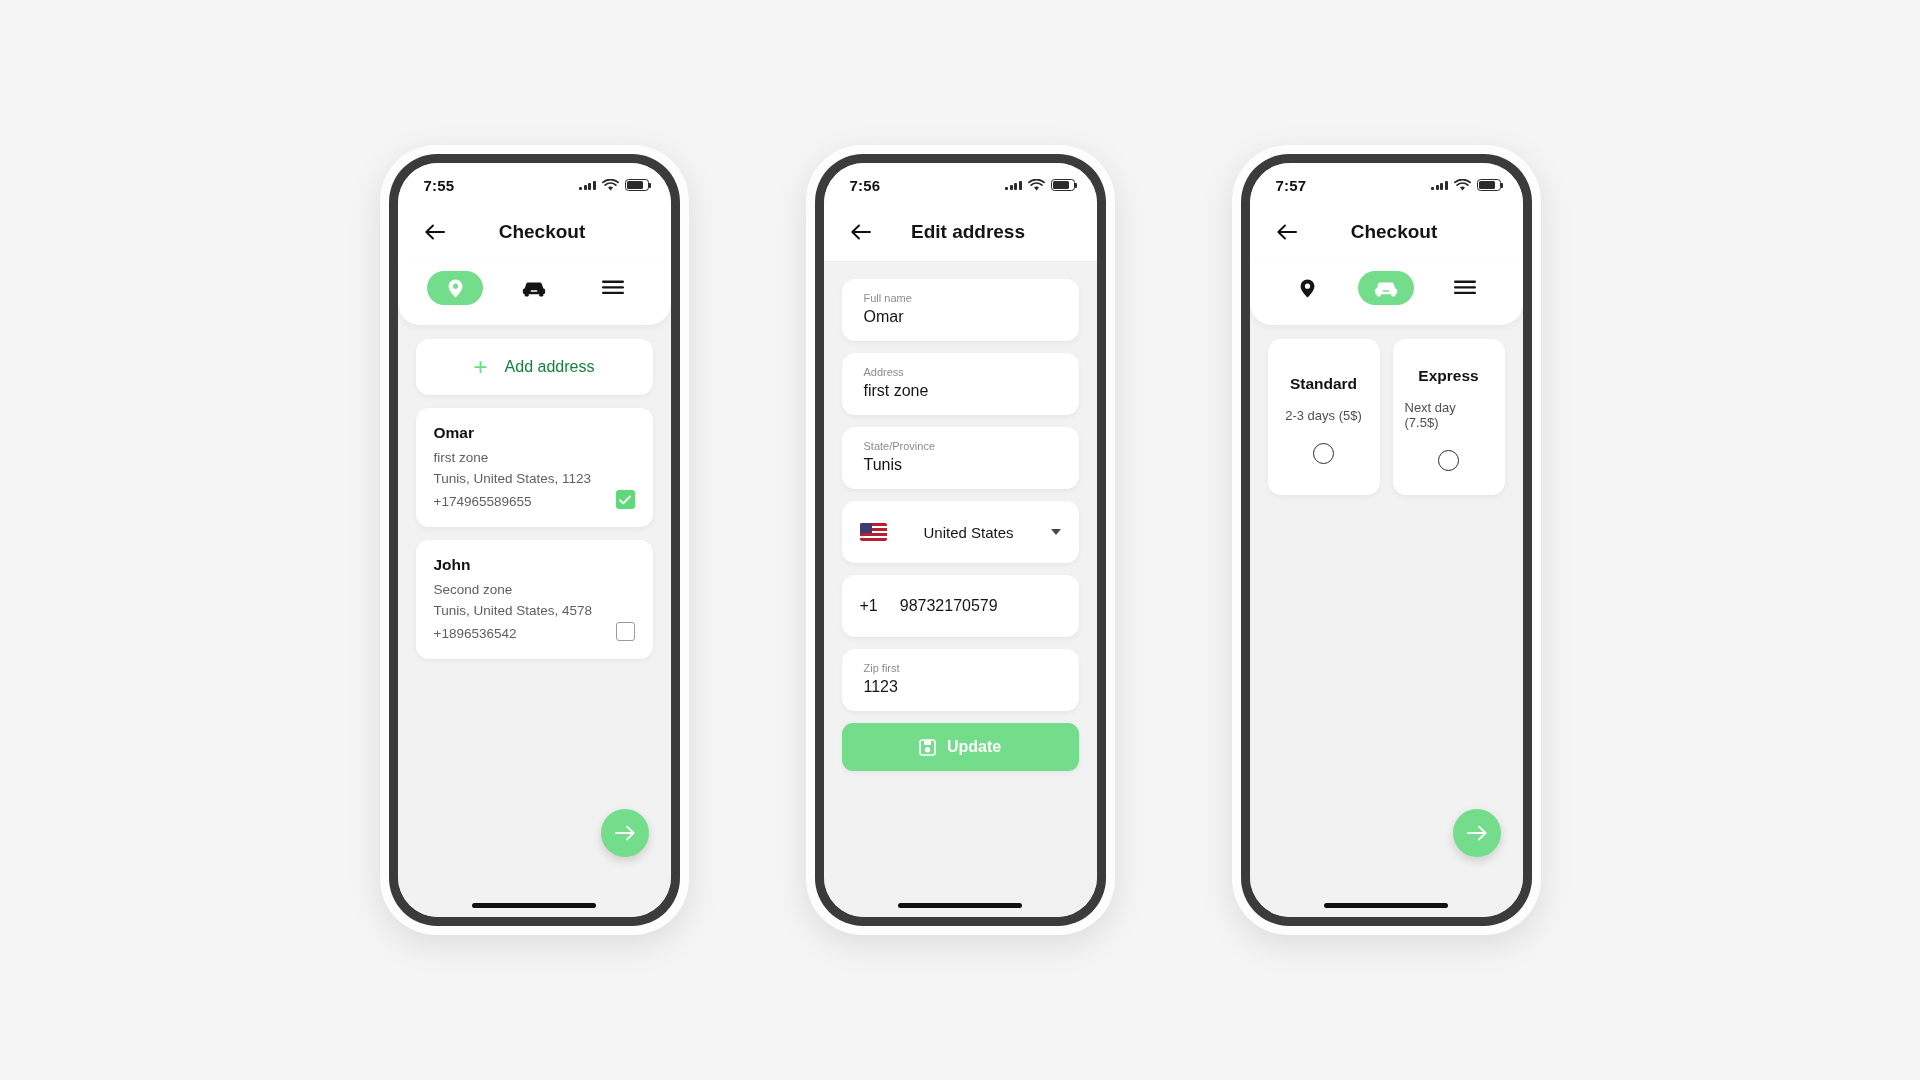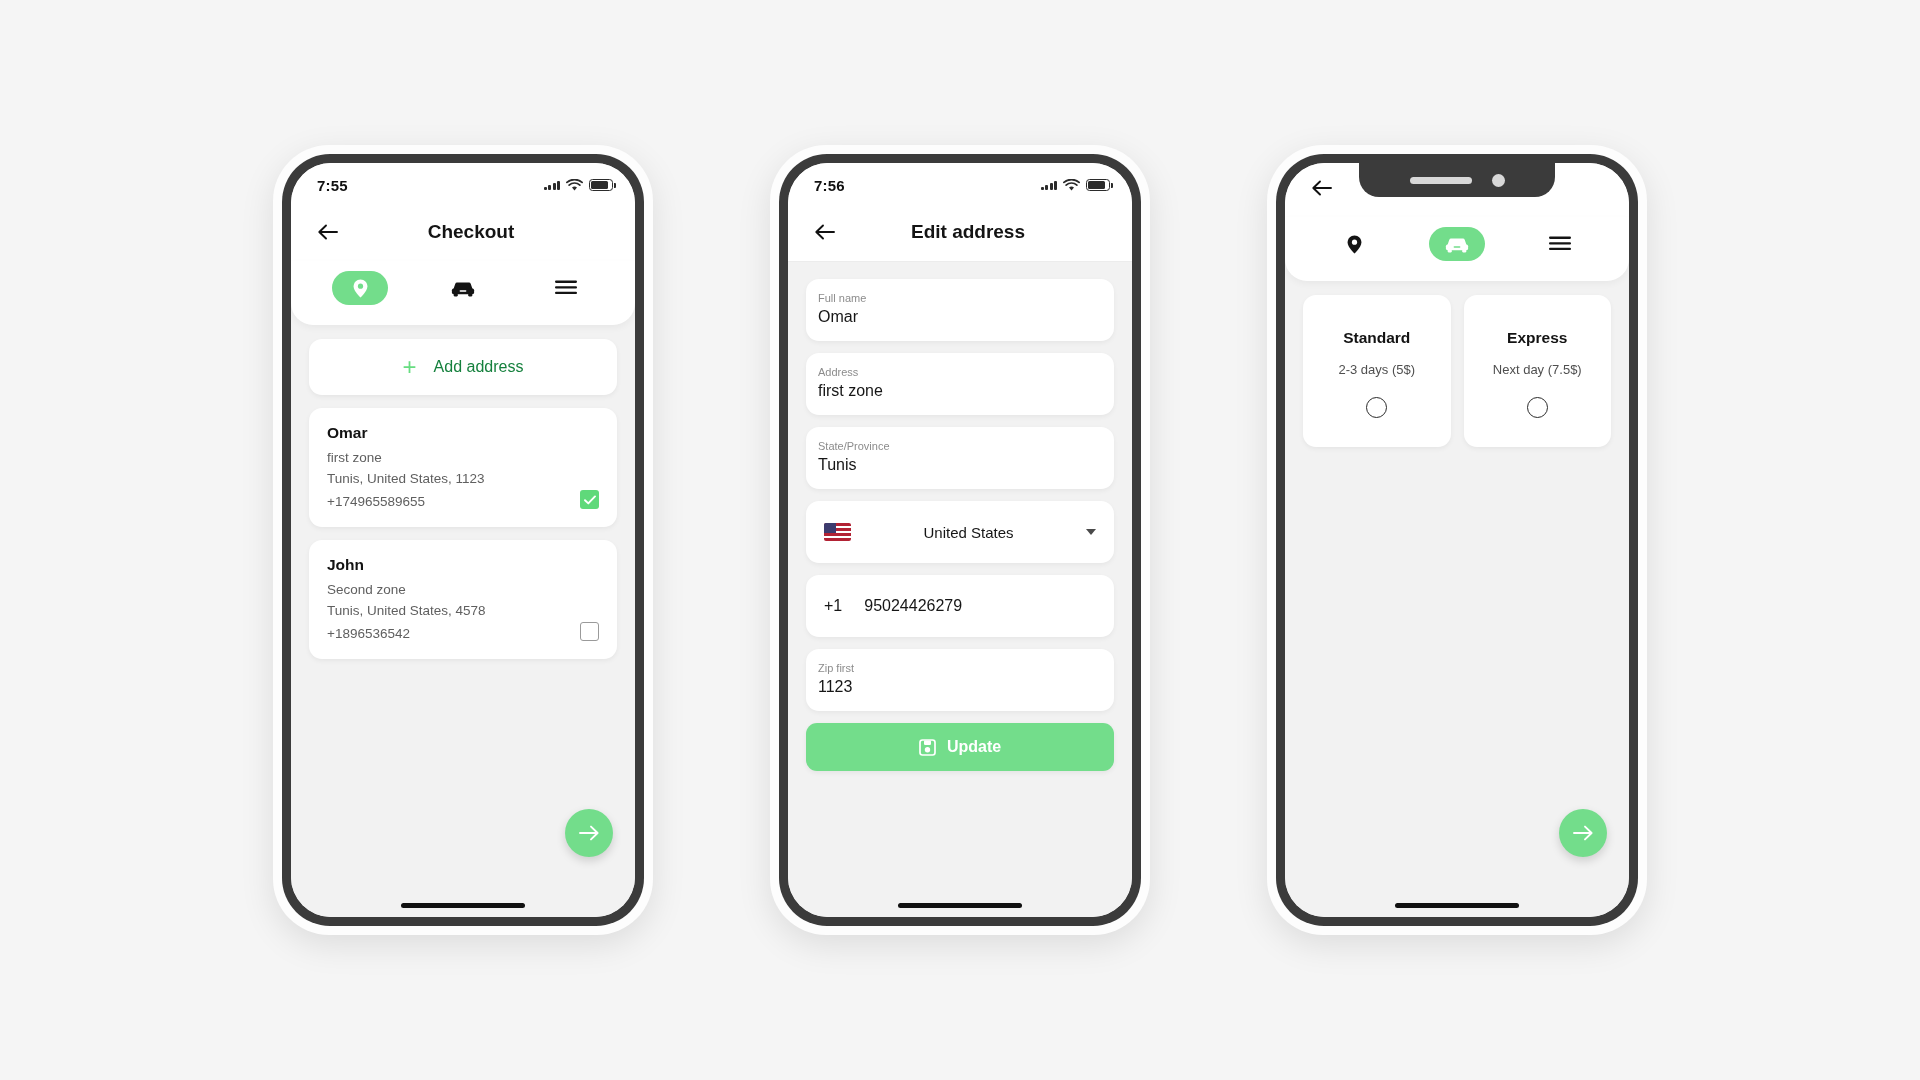--- a/index.html
+++ b/index.html
@@ -12,21 +12,21 @@
   .stage {
     position:relative;
     width:1920px; height:1080px;
     display:flex; align-items:center; justify-content:center;
     gap:117px;
   }
 
   
   .phone {
     position:relative;
-    width:380px; height:790px;
+    width:309px; height:790px;
     background:#fdfdfd;
     border-radius:56px;
     padding:9px;
     box-shadow:0 10px 34px rgba(0,0,0,.10);
     flex:0 0 auto;
   }
   .bezel {
     position:relative;
     width:100%; height:100%;
     background:#3b3b3b;
@@ -167,21 +167,21 @@
     width:19px; height:19px; border-radius:3px;
     display:flex; align-items:center; justify-content:center;
     cursor:pointer;
   }
   .chk.on { background:#5fd97a; }
   .chk.off { border:1.6px solid #9a9a9a; background:#fff; }
 
   
   .field {
     background:#ffffff; border-radius:13px;
-    padding:10px 22px 12px 12px;
+    padding:10px 22px 12px 22px;
     margin-bottom:12px;
     box-shadow:0 2px 5px rgba(0,0,0,.05);
     min-height:62px;
     display:flex; flex-direction:column; justify-content:center;
   }
   .field .lab { font-size:11px; color:#8c8c8c; margin-bottom:4px; }
   .field .val { font-size:16px; color:#161616; }
 
   .country-field {
     background:#ffffff; border-radius:13px;
@@ -439,21 +439,21 @@
           </div>
 
           <div class="country-field">
             <span class="flag"></span>
             <span class="country-name">United States</span>
             <span class="caret"></span>
           </div>
 
           <div class="phone-field">
             <span class="phone-code">+1</span>
-            <span class="phone-num">95024426279</span>
+            <span class="phone-num">98732170579</span>
           </div>
 
           <div class="field">
             <span class="lab">Zip first</span>
             <span class="val">1123</span>
           </div>
 
           <div class="update-btn">
             <svg width="17" height="17" viewBox="0 0 17 17">
               <rect x="1" y="1" width="15" height="15" rx="2.4" stroke="#ffffff" stroke-width="1.7" fill="none"></rect>
@@ -471,20 +471,39 @@
   </div>
 
   <div class="phone">
     <div class="bezel">
       <div class="screen">
         <div class="notch">
           <span class="speaker"></span>
           <span class="cam"></span>
         </div>
 
+        <div class="statusbar">
+          <span class="status-time">7:57</span>
+          <span class="status-right">
+            <span class="sig-dots">
+                <i></i>
+                <i></i>
+                <i></i>
+                <i></i>
+              </span>
+            <svg width="17" height="13" viewBox="0 0 17 13">
+              <path d="M8.5 11.6 L11 8.6 A4 4 0 0 0 6 8.6 Z" fill="#2b2b2b"></path>
+              <path d="M3.1 6.1 A8 8 0 0 1 13.9 6.1" stroke="#2b2b2b" stroke-width="1.7" fill="none" stroke-linecap="round"></path>
+              <path d="M0.9 3.4 A11.5 11.5 0 0 1 16.1 3.4" stroke="#2b2b2b" stroke-width="1.7" fill="none" stroke-linecap="round"></path>
+            </svg>
+            <span class="batt">
+                <span></span>
+              </span>
+          </span>
+        </div>
 
         <div class="appbar">
           <div class="back-btn">
             <svg width="22" height="18" viewBox="0 0 22 18">
               <path d="M20 9 H3 M9 2.5 L2.3 9 L9 15.5" stroke="#111" stroke-width="1.9" fill="none" stroke-linecap="round" stroke-linejoin="round"></path>
             </svg>
           </div>
           <div class="appbar-title">Checkout</div>
         </div>
 

